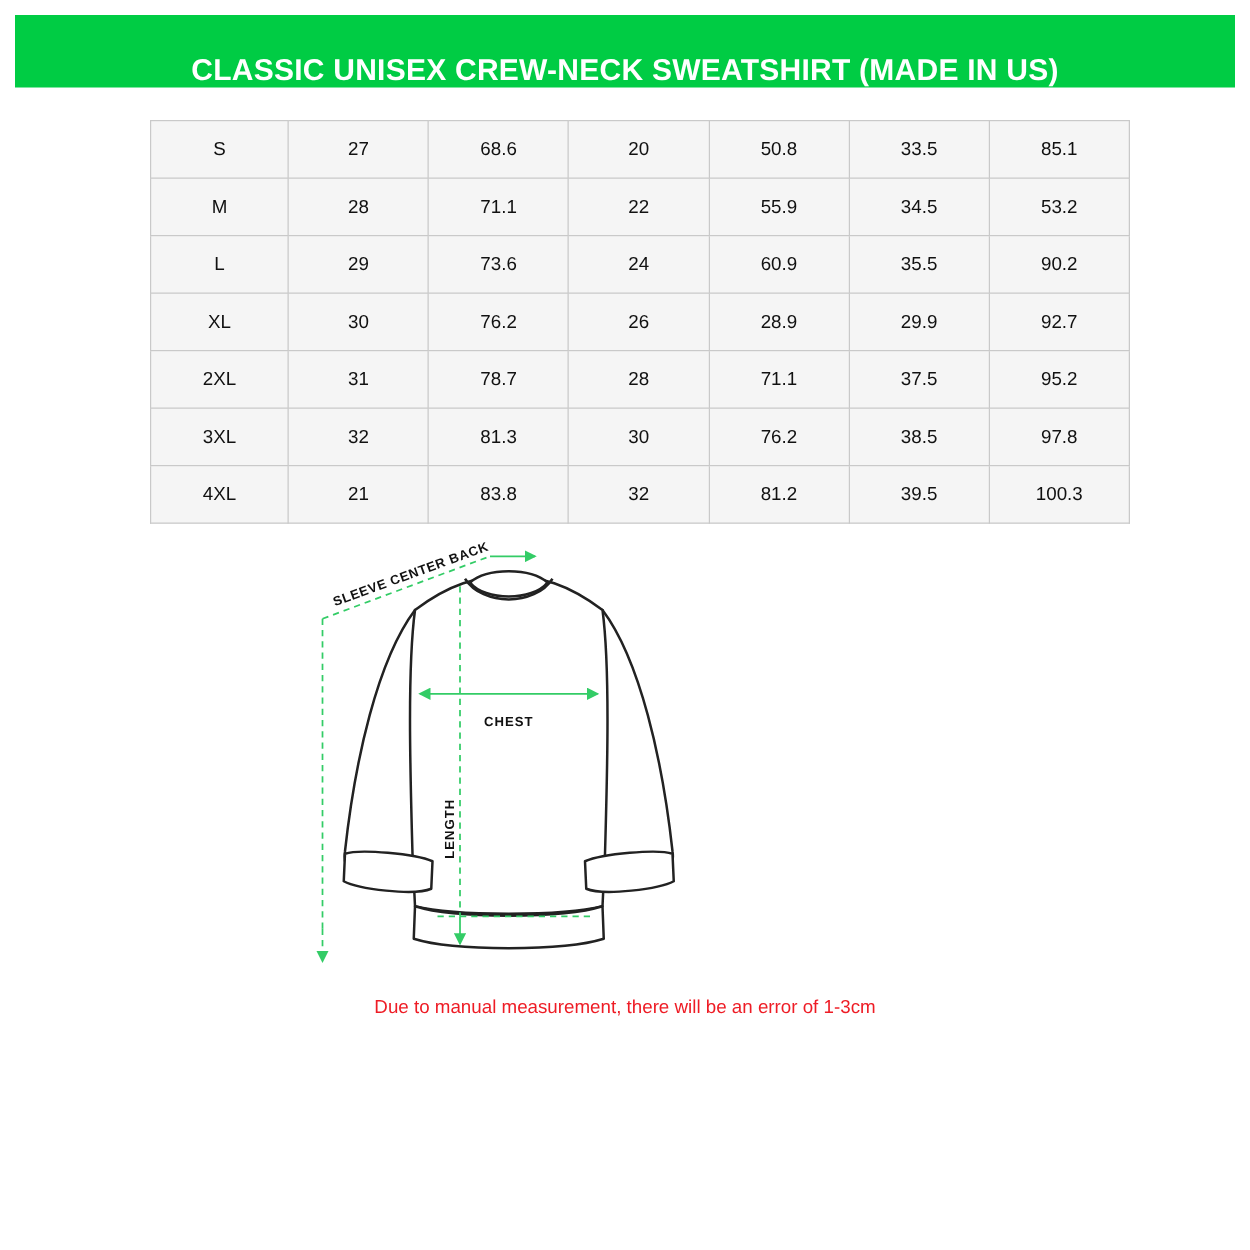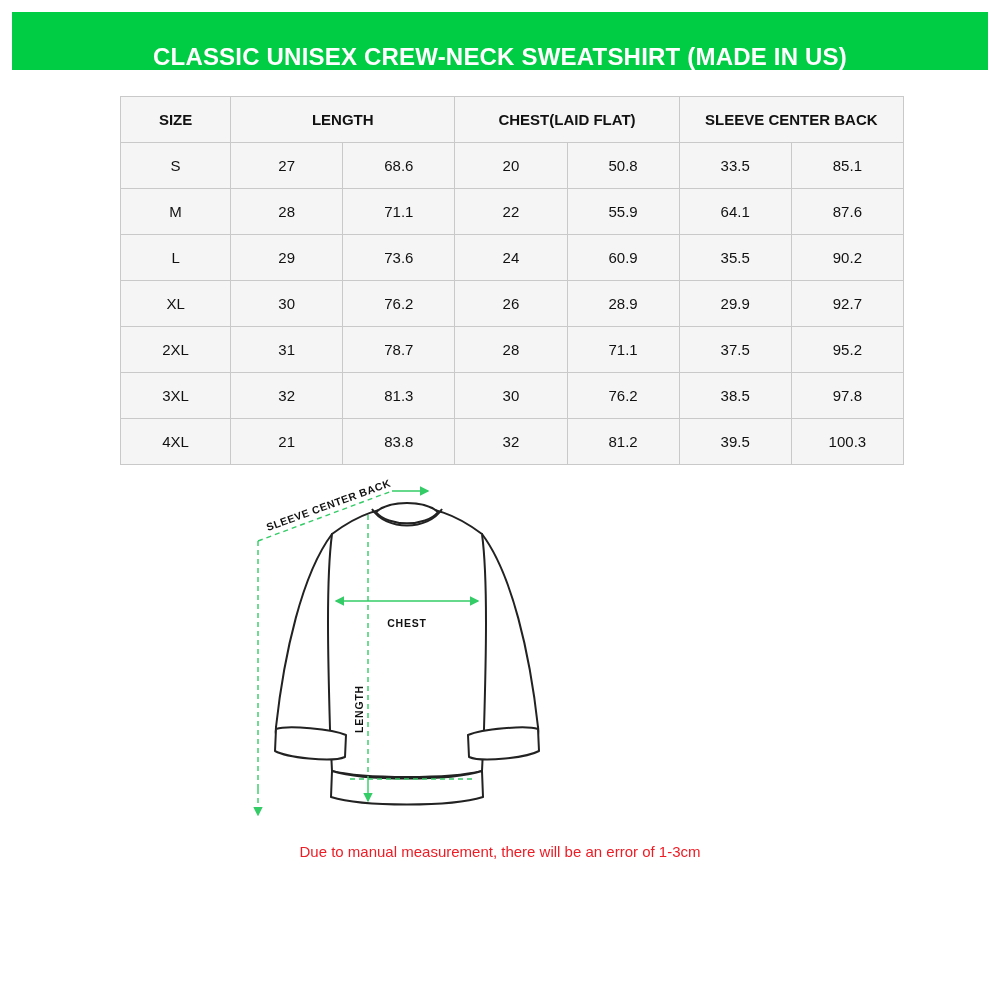--- a/index.html
+++ b/index.html
@@ -106,45 +106,39 @@
       <colgroup>
         <col class="col-size">
           <col class="col-num">
           <col class="col-num">
           <col class="col-num">
           <col class="col-num">
           <col class="col-num">
           <col class="col-num">
       </colgroup>
       <thead>
-        <tr>
-          <th>SIZE</th>
-          <th colspan="2">LENGTH</th>
-          <th colspan="2">CHEST(LAID FLAT)</th>
-          <th colspan="2">SLEEVE CENTER BACK</th>
-        </tr>
       </thead>
       <tbody>
         <tr>
           <td class="size-cell">S</td>
           <td>27</td>
           <td>68.6</td>
           <td>20</td>
           <td>50.8</td>
           <td>33.5</td>
           <td>85.1</td>
         </tr>
         <tr>
           <td class="size-cell">M</td>
           <td>28</td>
           <td>71.1</td>
           <td>22</td>
           <td>55.9</td>
-          <td>64.1</td>
-          <td>87.6</td>
+          <td>34.5</td>
+          <td>53.2</td>
         </tr>
         <tr>
           <td class="size-cell">L</td>
           <td>29</td>
           <td>73.6</td>
           <td>24</td>
           <td>60.9</td>
           <td>35.5</td>
           <td>90.2</td>
         </tr>

